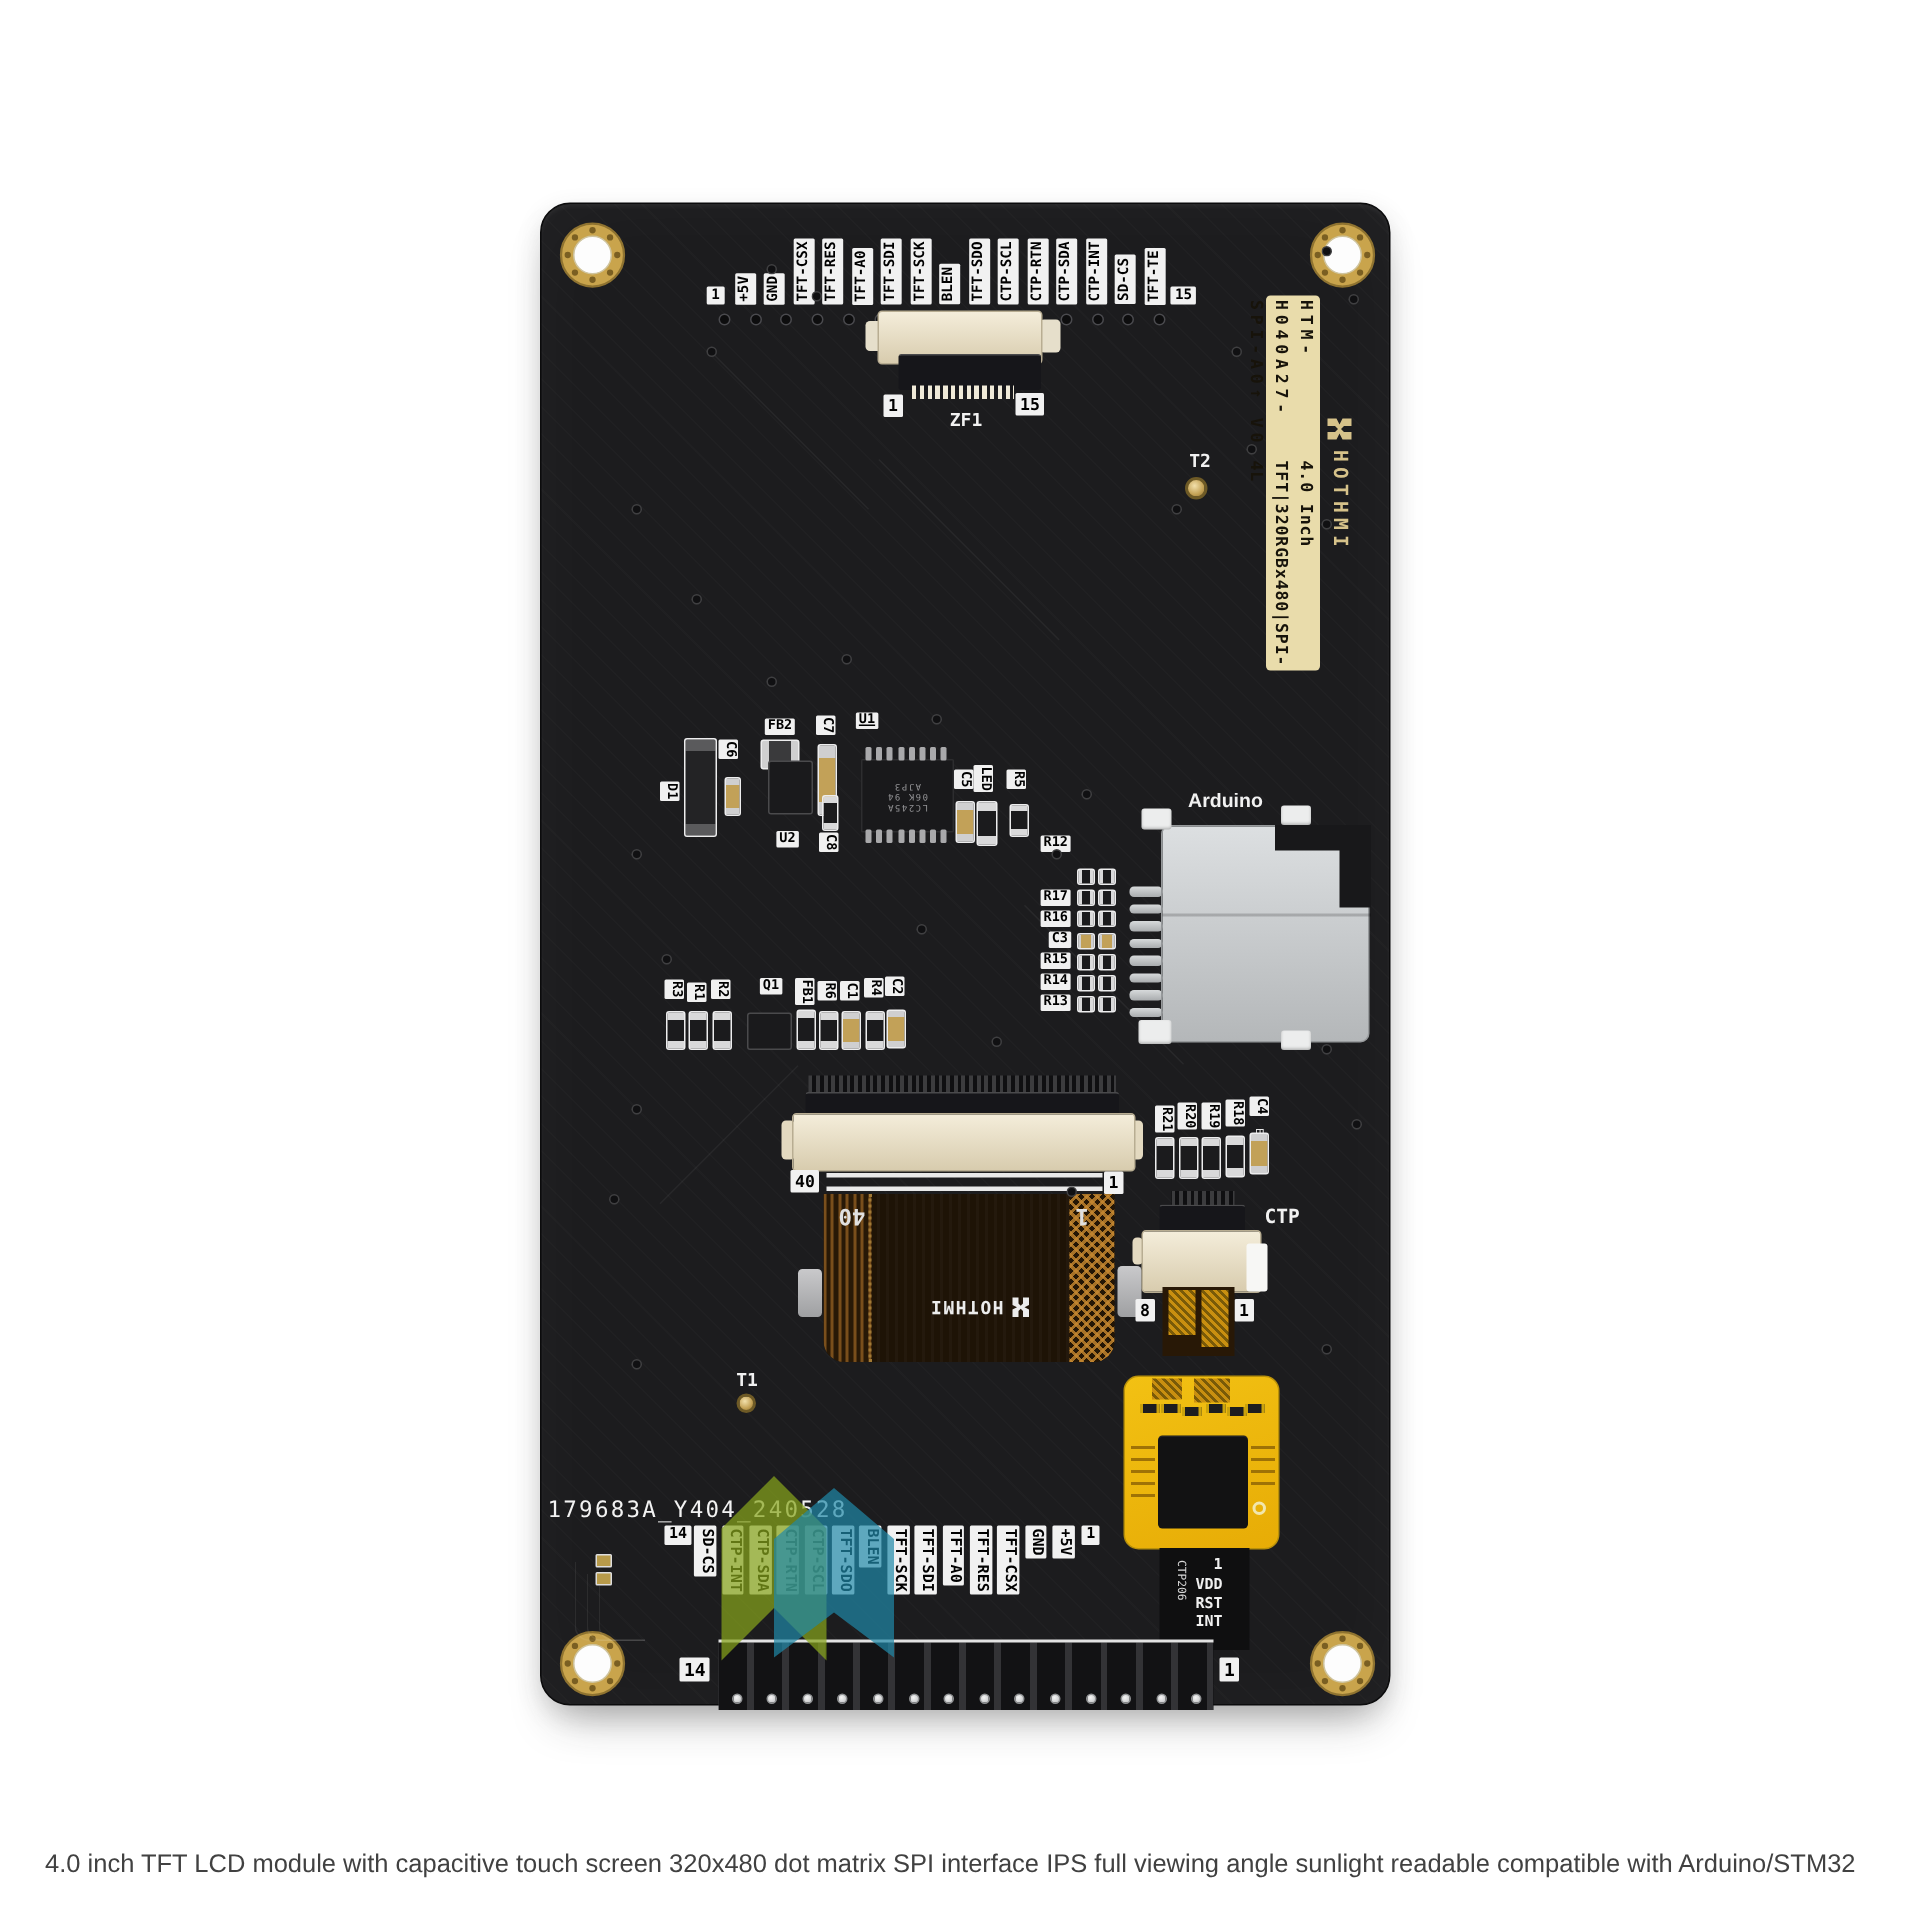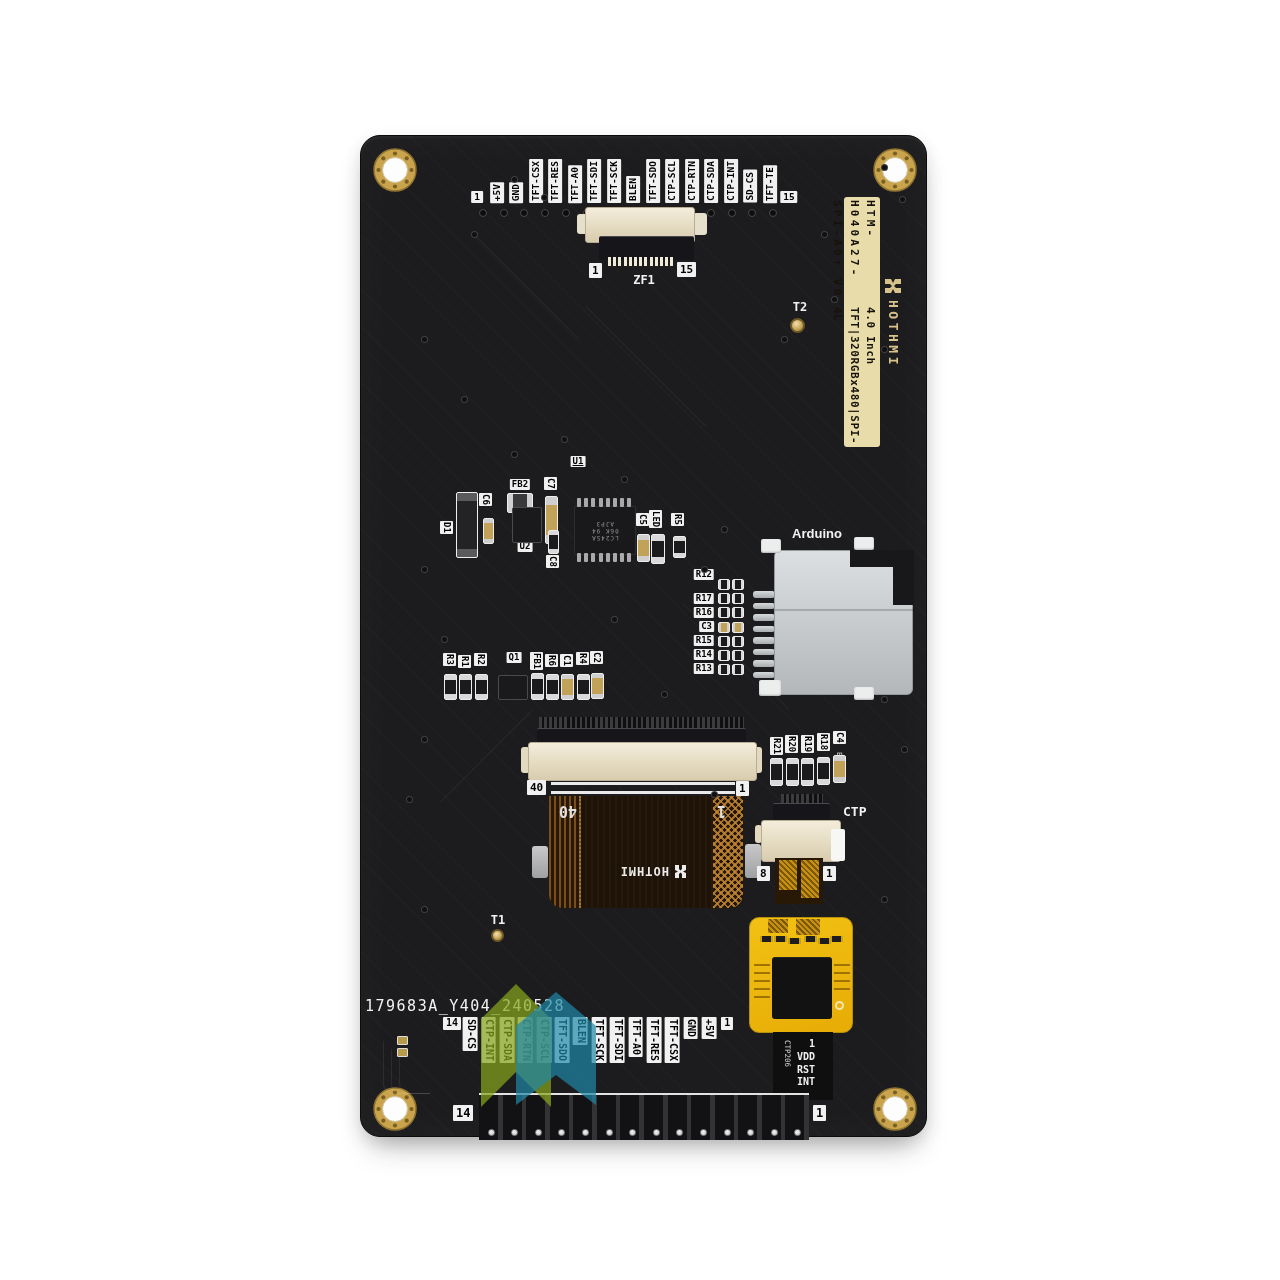--- a/index.html
+++ b/index.html
@@ -381,28 +381,28 @@
         <div class="ptip" style="left: 409.7px; top: 993px; z-index: 5;"></div>
         <div class="ptip" style="left: 433.3px; top: 993px; z-index: 5;"></div>
       </div>
     <div class="numbox" style="left:92px;top:969px;font-size:12px;z-index:6">14</div>
     <div class="numbox" style="left:452px;top:969px;font-size:12px;z-index:6">1</div>
 
     <div id="desLayer">
         <div class="des dv" style="left: 79px; top: 385px;">D1</div>
         <div class="des dv" style="left: 118px; top: 357px;">C6</div>
         <div class="des dh" style="left: 159px; top: 343px;">FB2</div>
-        <div class="des dh" style="left: 164px; top: 405px; text-align: right;">U2</div>
+        <div class="des dh" style="left: 164px; top: 418px; text-align: right;">U2</div>
         <div class="des dv" style="left: 183px; top: 341px;">C7</div>
         <div class="des dv" style="left: 185px; top: 419px;">C8</div>
-        <div class="des dh" style="left: 217px; top: 320px; text-decoration: underline;">U1</div>
+        <div class="des dh" style="left: 217px; top: 339px; text-decoration: underline;">U1</div>
         <div class="des dv" style="left: 275px; top: 377px;">C5</div>
         <div class="des dv" style="left: 288px; top: 374px;">LED</div>
         <div class="des dv" style="left: 310px; top: 377px;">R5</div>
-        <div class="des dhr" style="left: 353px; top: 433px;">R12</div>
+        <div class="des dhr" style="left: 353px; top: 421px;">R12</div>
         <div class="des dhr" style="left: 353px; top: 457px;">R17</div>
         <div class="des dhr" style="left: 353px; top: 471px;">R16</div>
         <div class="des dhr" style="left: 353px; top: 485px;">C3</div>
         <div class="des dhr" style="left: 353px; top: 499px;">R15</div>
         <div class="des dhr" style="left: 353px; top: 513px;">R14</div>
         <div class="des dhr" style="left: 353px; top: 527px;">R13</div>
         <div class="des dv" style="left: 82px; top: 517px;">R3</div>
         <div class="des dv" style="left: 97px; top: 519px;">R1</div>
         <div class="des dv" style="left: 113px; top: 517px;">R2</div>
         <div class="des dh" style="left: 153px; top: 516px;">Q1</div>
@@ -488,13 +488,14 @@
         <div class="via" style="left: 260px; top: 340px;"></div>
         <div class="via" style="left: 460px; top: 95px;"></div>
       </div>
 
     <svg class="abs" style="left:95px;top:838px;z-index:6" width="140" height="135">
       <polygon points="25,45 60,10 95,45 95,133 60,98 25,133" fill="#86a31c" fill-opacity="0.72"></polygon>
       <polygon points="60,52 100,18 140,52 140,131 100,101 60,131" fill="#1f89a8" fill-opacity="0.70"></polygon>
     </svg>
   </div>
 
+  <div class="caption">4.0 inch TFT LCD module with capacitive touch screen 320x480 dot matrix SPI interface IPS full viewing angle sunlight readable compatible with Arduino/STM32</div>
 </div>
 
 </body></html>

